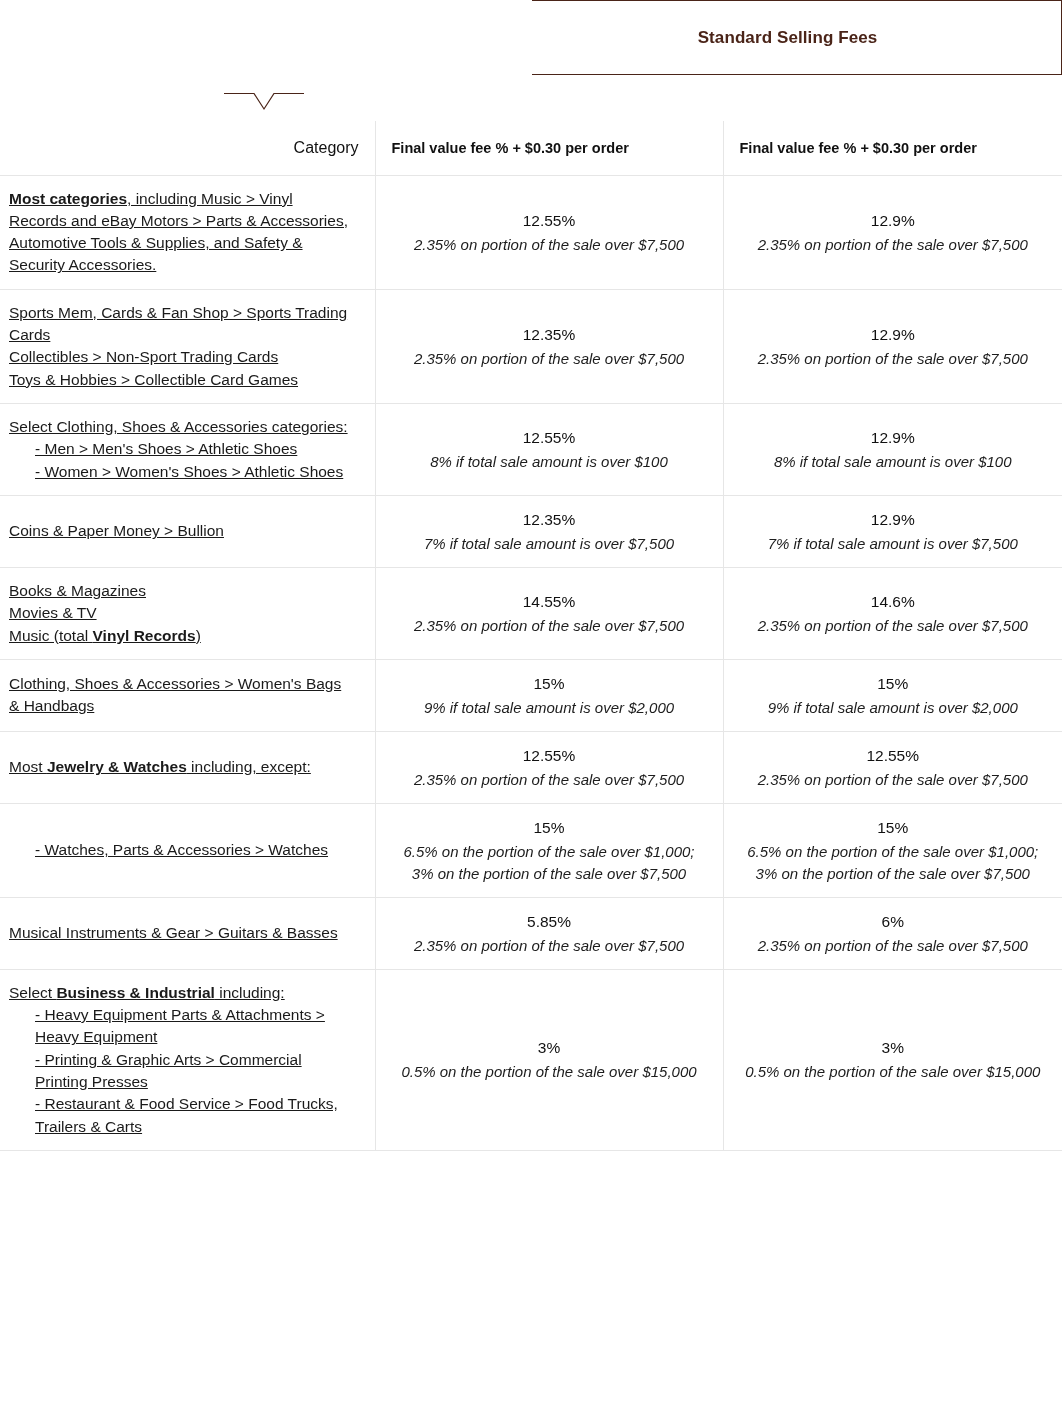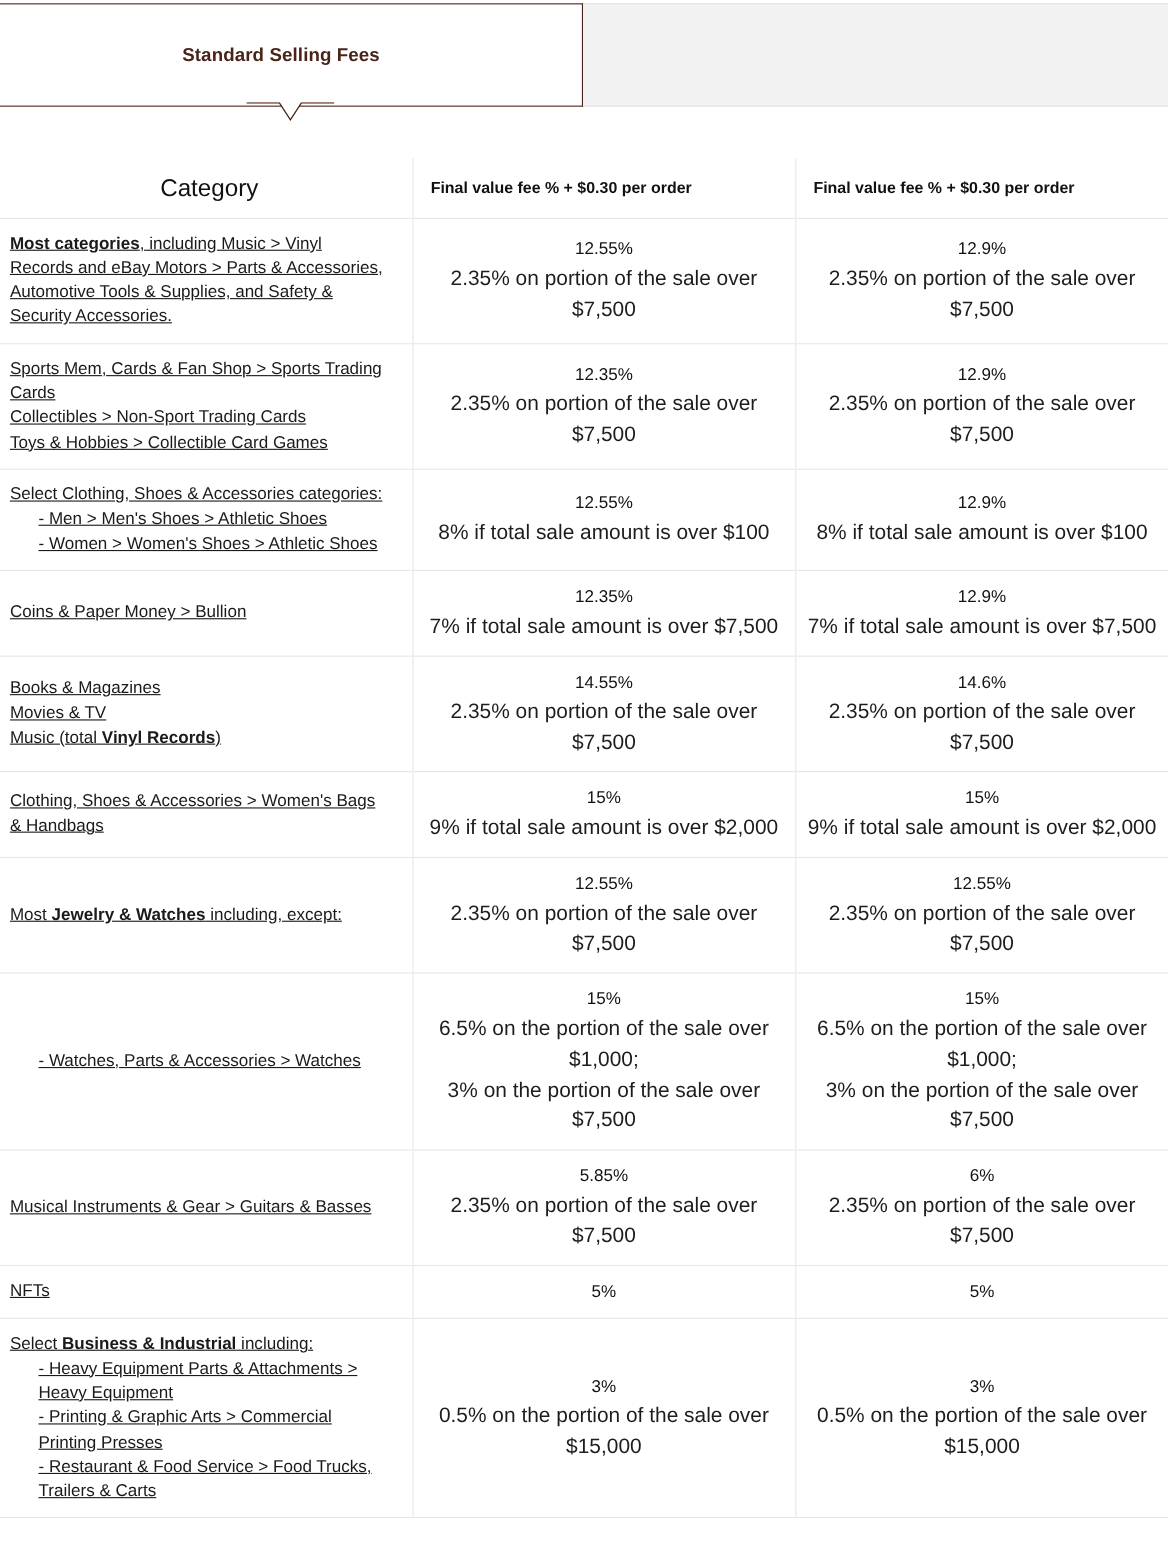--- a/index.html
+++ b/index.html
@@ -12,24 +12,25 @@
     width: 1062px;
     height: 1422px;
     font-family: "Liberation Sans", sans-serif;
     color: #1a1a1a;
     overflow: hidden;
   }
 
   
   .tabstrip {
     position: relative;
-    height: 100px;
+    height: 77px;
     width: 1062px;
     display: flex;
-    align-items: center;
+    align-items: flex-end;
+    flex-direction: column;
   }
   .tab-active {
     position: relative;
     width: 530px;
     height: 94px;
     background: #ffffff;
     border: 1px solid #4a2418;
     border-left: none;
     display: flex;
     align-items: center;
@@ -95,23 +96,23 @@
     background: #ffffff;
     height: 54px;
     padding: 6px 16px;
     vertical-align: middle;
     font-size: 14.5px;
     color: #111111;
     border-bottom: 1px solid #e6e6e6;
     border-left: 1px solid #e6e6e6;
   }
   thead th.sub.first {
-    text-align: center;
+    text-align: right;
     font-weight: normal;
-    font-size: 22px;
+    font-size: 16px;
     border-left: none;
     padding-left: 22px;
   }
   thead th.sub.num {
     text-align: left;
     font-weight: bold;
   }
 
   tbody td {
     background: #ffffff;
@@ -134,21 +135,22 @@
     text-align: center;
     padding-left: 10px;
     padding-right: 10px;
   }
   .fee-main {
     font-size: 15.5px;
     color: #111111;
     line-height: 1.5;
   }
   .fee-note {
-    font-size: 19px;
+    font-size: 15px;
+    font-style: italic;
     color: #1d1d1d;
     line-height: 1.45;
     margin-top: 2px;
   }
   .fee-note .nl { display: block; }
 
   .b { font-weight: bold; }
   .ln { display: block; }
   .ind { display: block; padding-left: 26px; }
 </style>
@@ -338,31 +340,20 @@
         </td>
         <td class="fee">
           <div class="fee-main">6%</div>
           <div class="fee-note">
             <span class="nl">2.35% on portion of the sale over $7,500</span>
           </div>
         </td>
       </tr>
       <tr>
         <td class="cat">
-          <span class="ln"><span>NFTs</span></span>
-        </td>
-        <td class="fee">
-          <div class="fee-main">5%</div>
-        </td>
-        <td class="fee">
-          <div class="fee-main">5%</div>
-        </td>
-      </tr>
-      <tr>
-        <td class="cat">
           <span class="ln"><span>Select </span><span class="b">Business &amp; Industrial</span><span> including:</span></span>
           <span class="ind"><span>- Heavy Equipment Parts &amp; Attachments &gt; Heavy Equipment</span></span>
           <span class="ind"><span>- Printing &amp; Graphic Arts &gt; Commercial Printing Presses</span></span>
           <span class="ind"><span>- Restaurant &amp; Food Service &gt; Food Trucks, Trailers &amp; Carts</span></span>
         </td>
         <td class="fee">
           <div class="fee-main">3%</div>
           <div class="fee-note">
             <span class="nl">0.5% on the portion of the sale over $15,000</span>
           </div>

